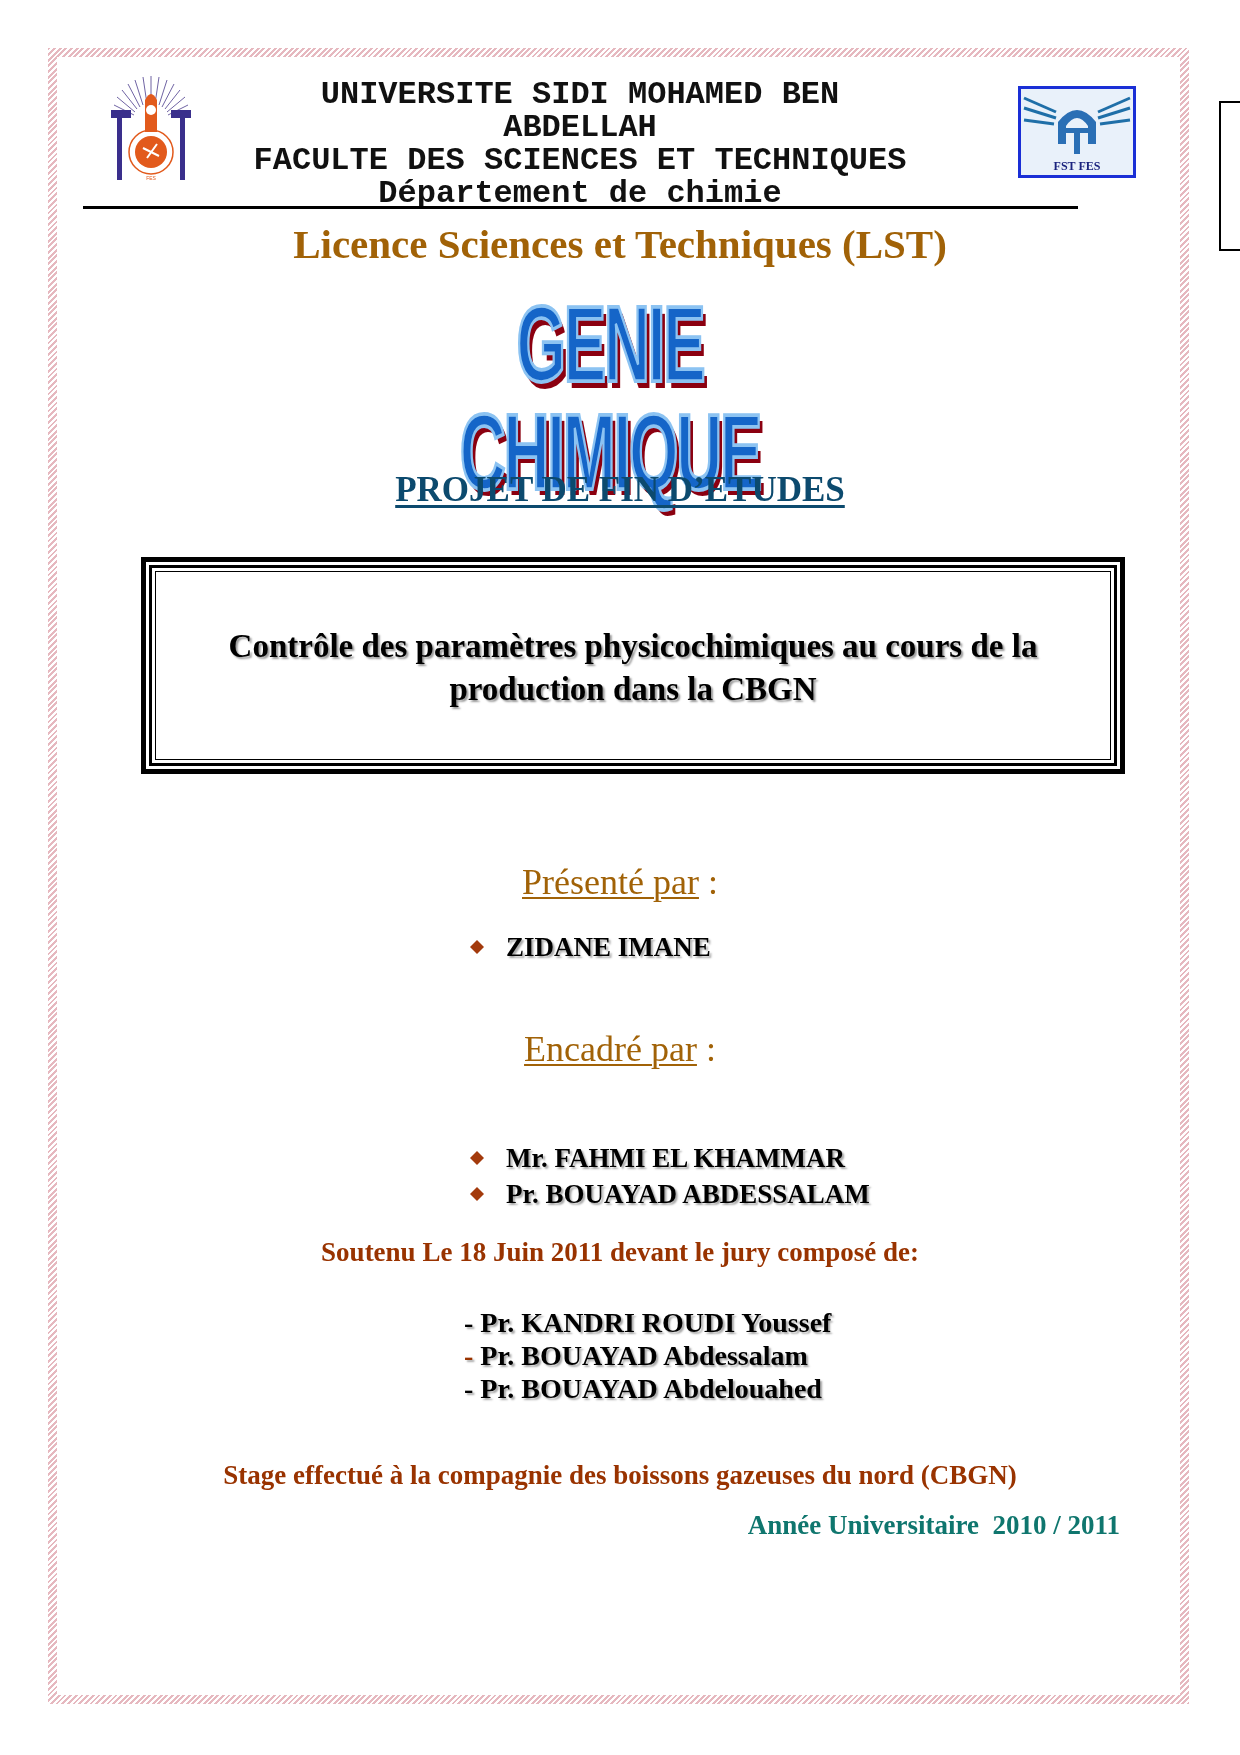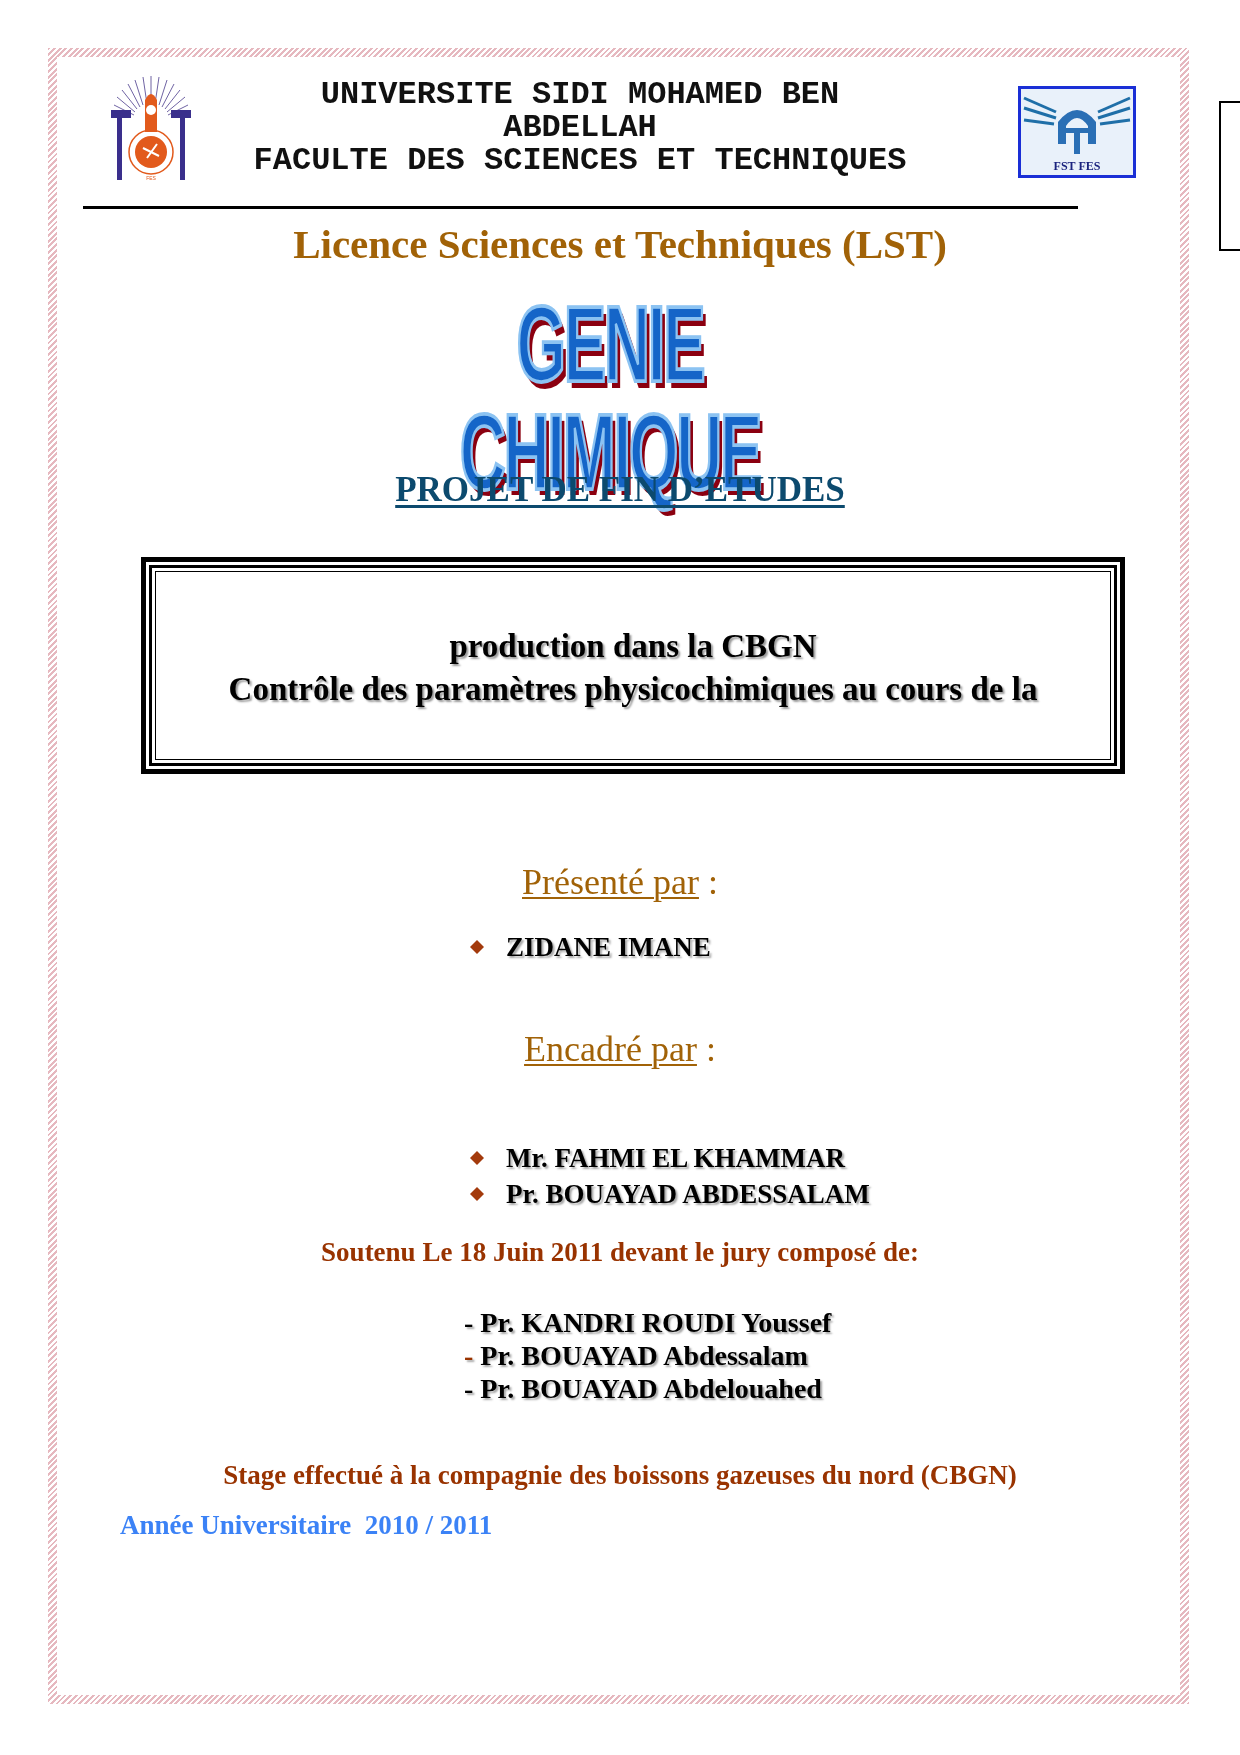--- a/index.html
+++ b/index.html
@@ -80,22 +80,22 @@
   }
   .jury-list { position: absolute; left: 464px; top: 1306px; font-weight: bold; font-size: 28px; line-height: 33px; color: #000; }
   .jury-item { text-shadow: 2px 2px 2px #a8a8a8; white-space: pre; }
   .jury-item .dash-accent { color: #993300; }
 
   .stage-line {
     position: absolute; left: 120px; top: 1460px; width: 1000px; text-align: center;
     font-weight: bold; font-size: 27px; color: #993300;
   }
   .annee-line {
-    position: absolute; left: 120px; top: 1510px; width: 1000px; text-align: left;
-    font-weight: bold; font-size: 27px; color: #3b82f6; white-space: pre;
+    position: absolute; left: 120px; top: 1510px; width: 1000px; text-align: right;
+    font-weight: bold; font-size: 27px; color: #0f766e; white-space: pre;
   }
 </style>
 </head>
 <body>
 
 <div class="page-frame"></div>
 <div class="side-box"></div>
 
 <svg class="logo-left" viewBox="0 0 88 116">
   <g stroke="#4a3b8c" stroke-width="0.8" fill="none">
@@ -121,20 +121,21 @@
   <circle cx="44" cy="82" r="16" fill="#e25a1c"></circle>
   <path d="M38 30 Q44 18 50 30 L50 62 L38 62 Z" fill="#e25a1c"></path>
   <circle cx="44" cy="40" r="5" fill="#fff"></circle>
   <path d="M36 78 L52 86 M40 88 L50 74" stroke="#fff" stroke-width="2"></path>
   <text x="44" y="110" font-size="5" text-anchor="middle" fill="#e25a1c" font-family="Liberation Sans, sans-serif">FES</text>
 </svg>
 
 <div class="header-text">
   <div>UNIVERSITE SIDI MOHAMED BEN ABDELLAH</div>
   <div>FACULTE DES SCIENCES ET TECHNIQUES</div>
+  <div>Département de chimie</div>
 </div>
 
 <svg class="logo-right" viewBox="0 0 118 92">
   <rect x="1.5" y="1.5" width="115" height="89" fill="#e9f1fa" stroke="#1a2fd6" stroke-width="3"></rect>
   <g stroke="#1f6fa8" stroke-width="3">
     <path d="M6 12 L38 26"></path>
       <path d="M6 22 L38 32"></path>
       <path d="M6 34 L36 38"></path>
     <path d="M112 12 L80 26"></path>
       <path d="M112 22 L80 32"></path>
@@ -153,22 +154,22 @@
 <div class="wordart">GENIE CHIMIQUE</div>
 
 <div class="pfe-title">
   <span>PROJET DE FIN D’ETUDES</span>
 </div>
 
 <div class="title-box">
   <div class="title-box-inner">
     <div class="title-box-inner2">
       <div class="project-title">
+        <div>Contrôle des paramètres physicochimiques au cours de la</div>
         <div>production dans la CBGN</div>
-        <div>Contrôle des paramètres physicochimiques au cours de la</div>
       </div>
     </div>
   </div>
 </div>
 
 <div class="section-label" style="top:861px;">
   <span class="u">Présenté par</span><span> :</span>
 </div>
 <div class="bullet-list" style="top:929px;">
   <div class="bullet-item">

